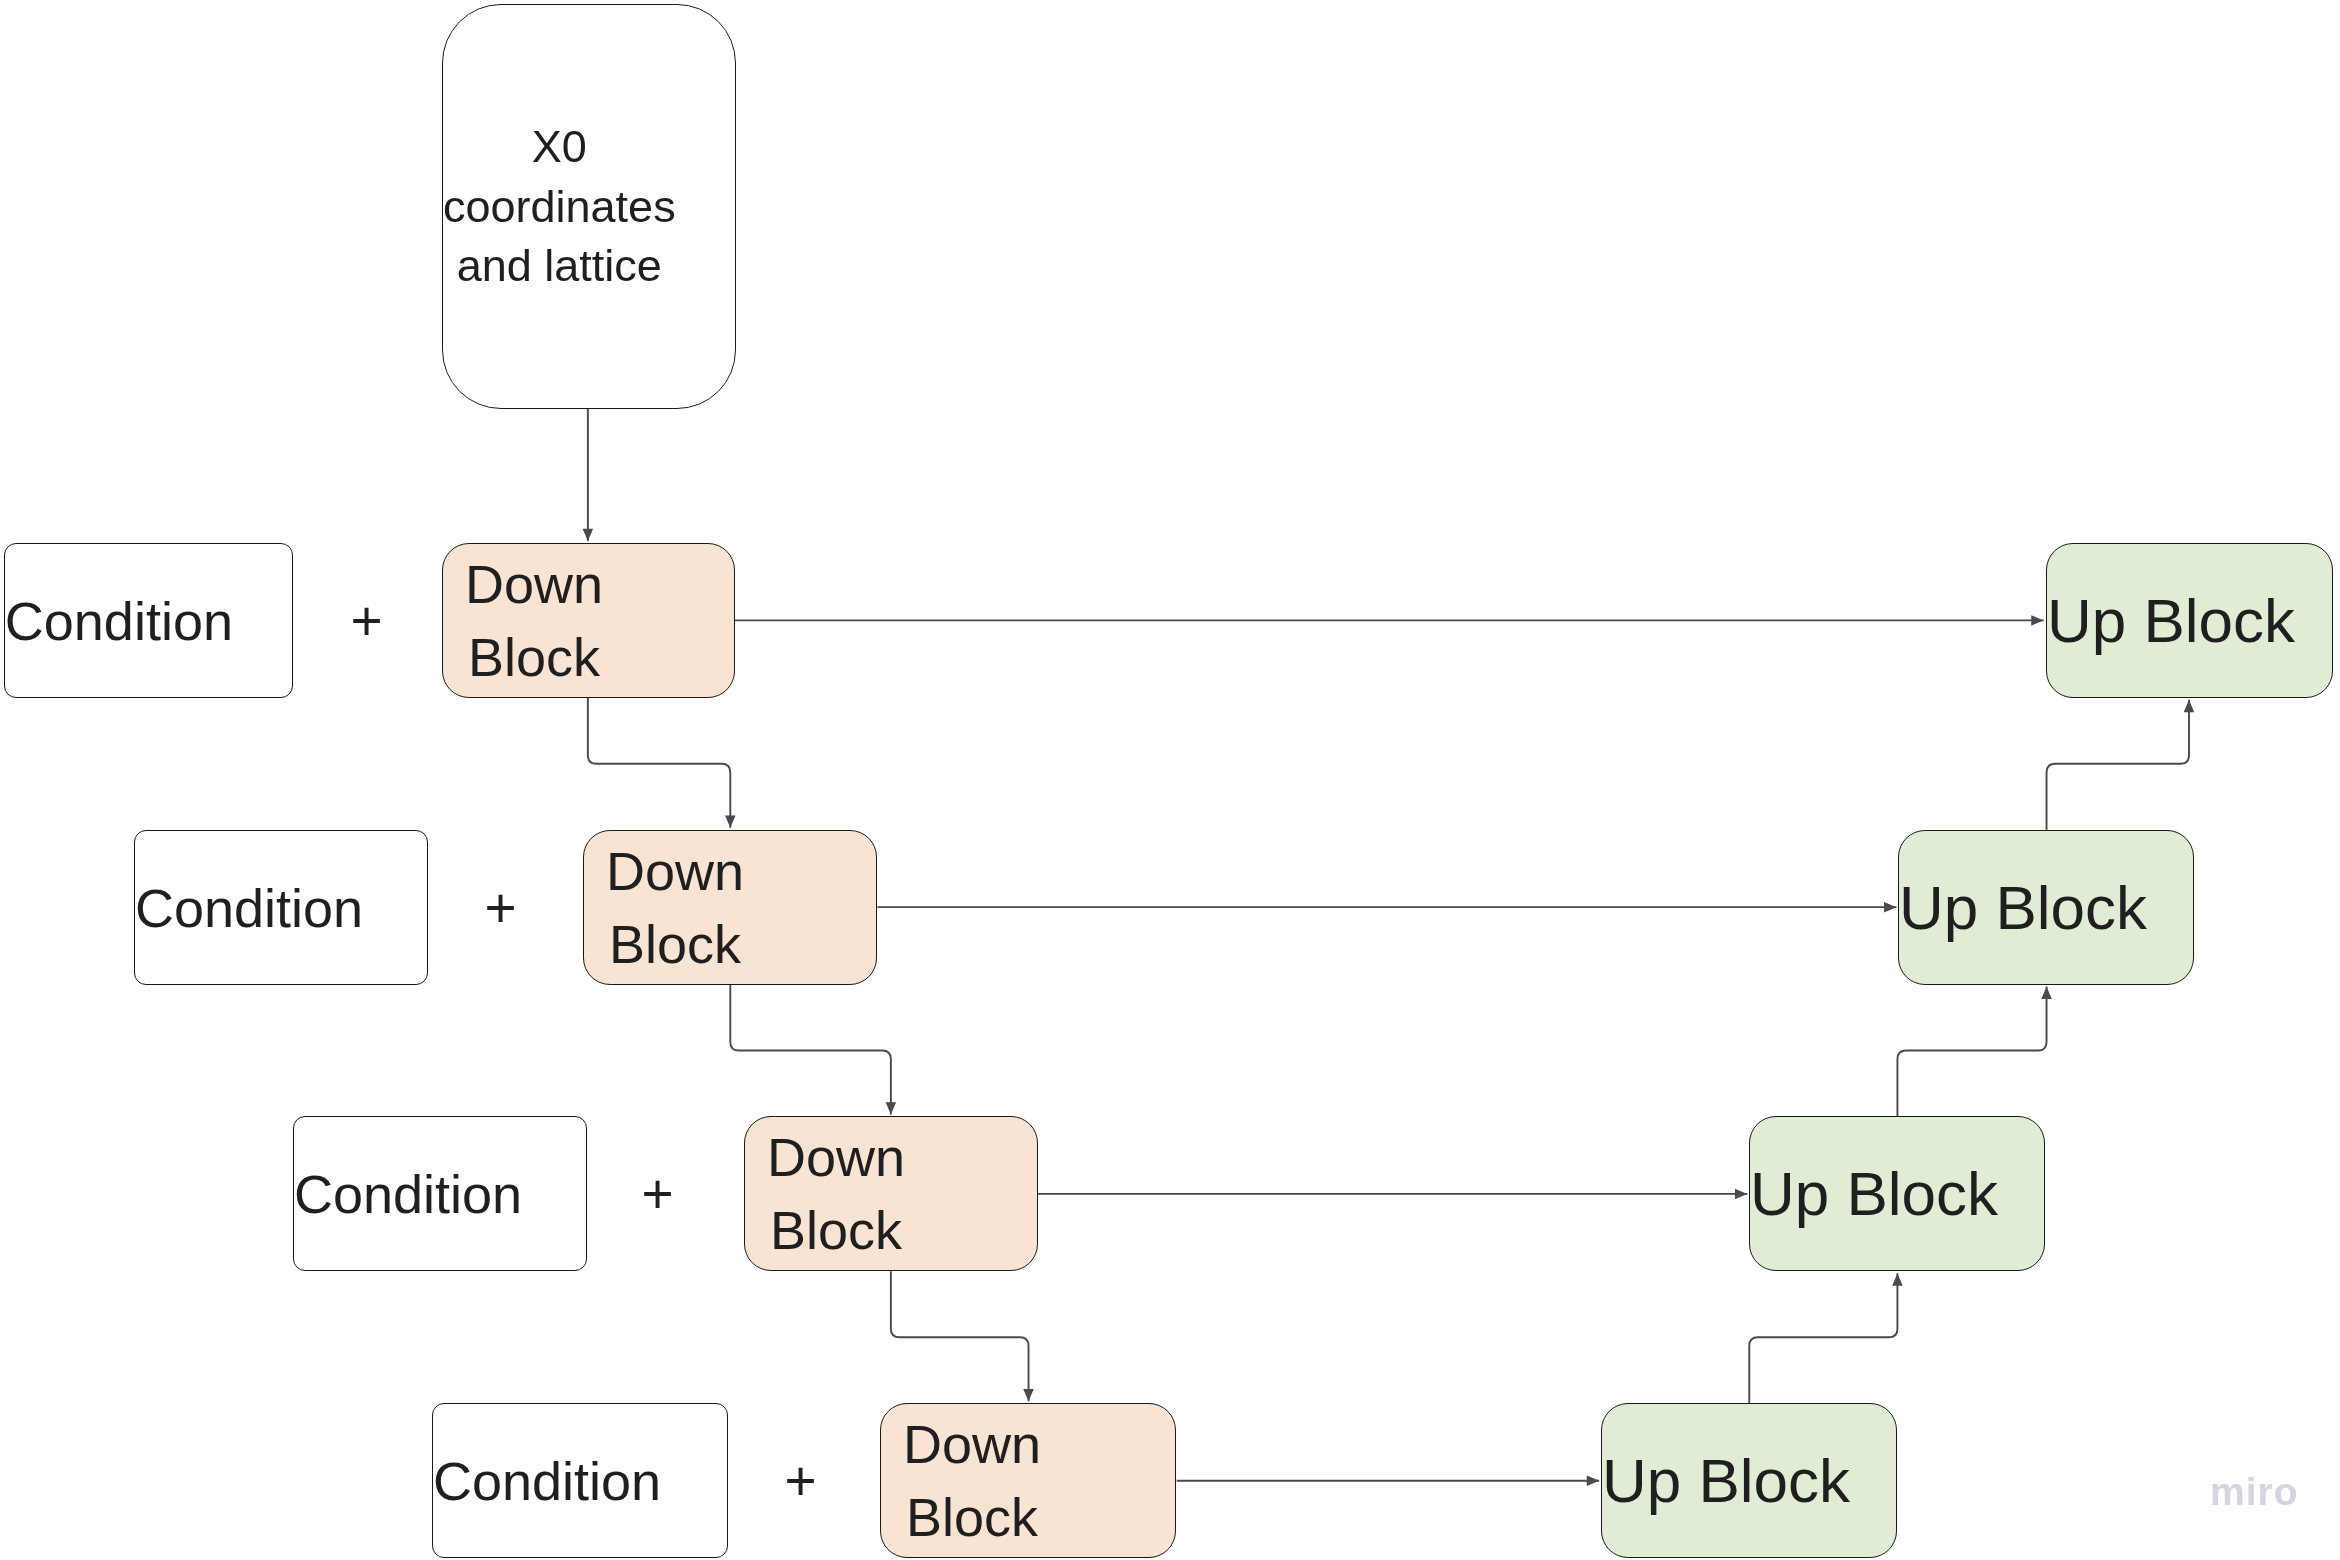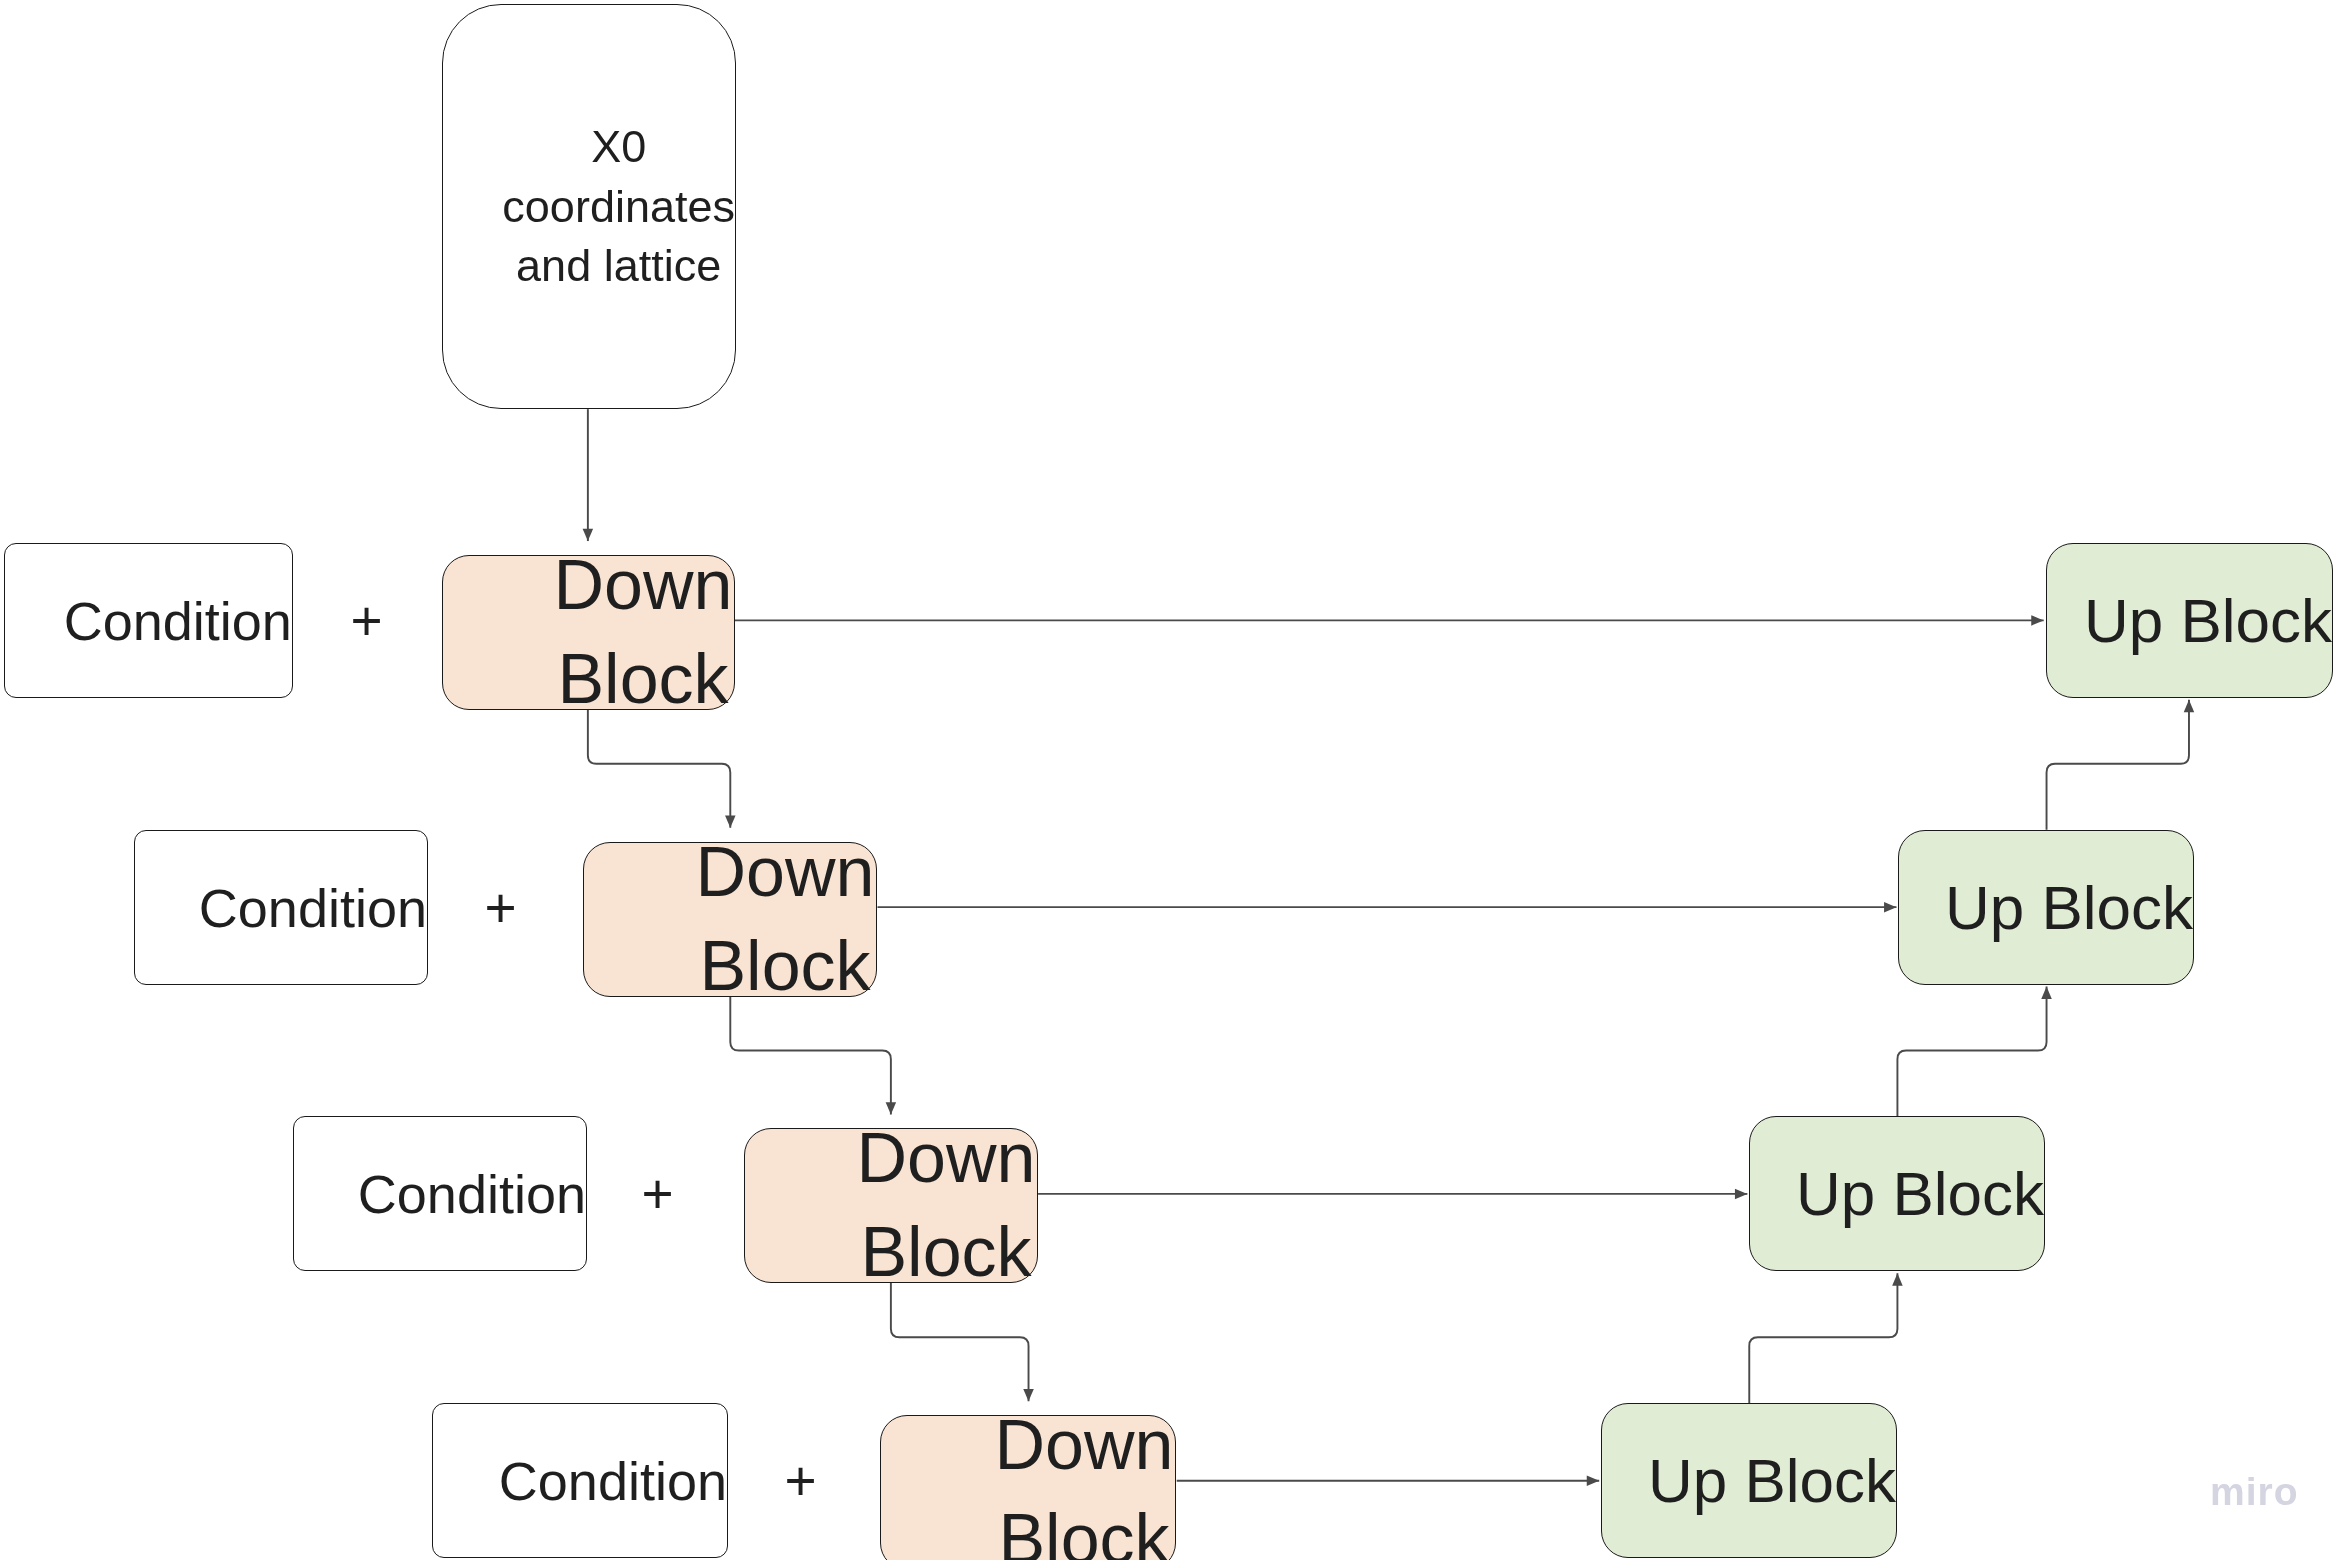--- a/index.html
+++ b/index.html
@@ -26,41 +26,40 @@
   .connectors path.edge{
     fill:none;
     stroke:var(--connector);
     stroke-width:2;
   }
   .arrowhead{fill:var(--connector);}
   .node{
     position:absolute;
     box-sizing:border-box;
     border:1.9px solid var(--node-border);
-    display:flex;align-items:center;justify-content:flex-end;
+    display:flex;align-items:center;justify-content:flex-start;
     text-align:center;
     color:var(--text);
   }
   .rounded-sm{border-radius:27px;}
   .input-node{
     background:var(--condition-fill);
     border-radius:59px;
     font-size:45px;
     line-height:1.32;
   }
   .condition{
     background:var(--condition-fill);
     font-size:54px;
     border-radius:12px;
   }
   .down{
     background:var(--down-fill);
-    font-size:70px;
+    font-size:54px;
     line-height:1.34;
-    margin-top:12px;
   }
   .down .label{max-width:182px;}
   .up{
     background:var(--up-fill);
     font-size:62px;
   }
   .plus{
     position:absolute;
     display:flex;align-items:center;justify-content:center;
     color:var(--text);

